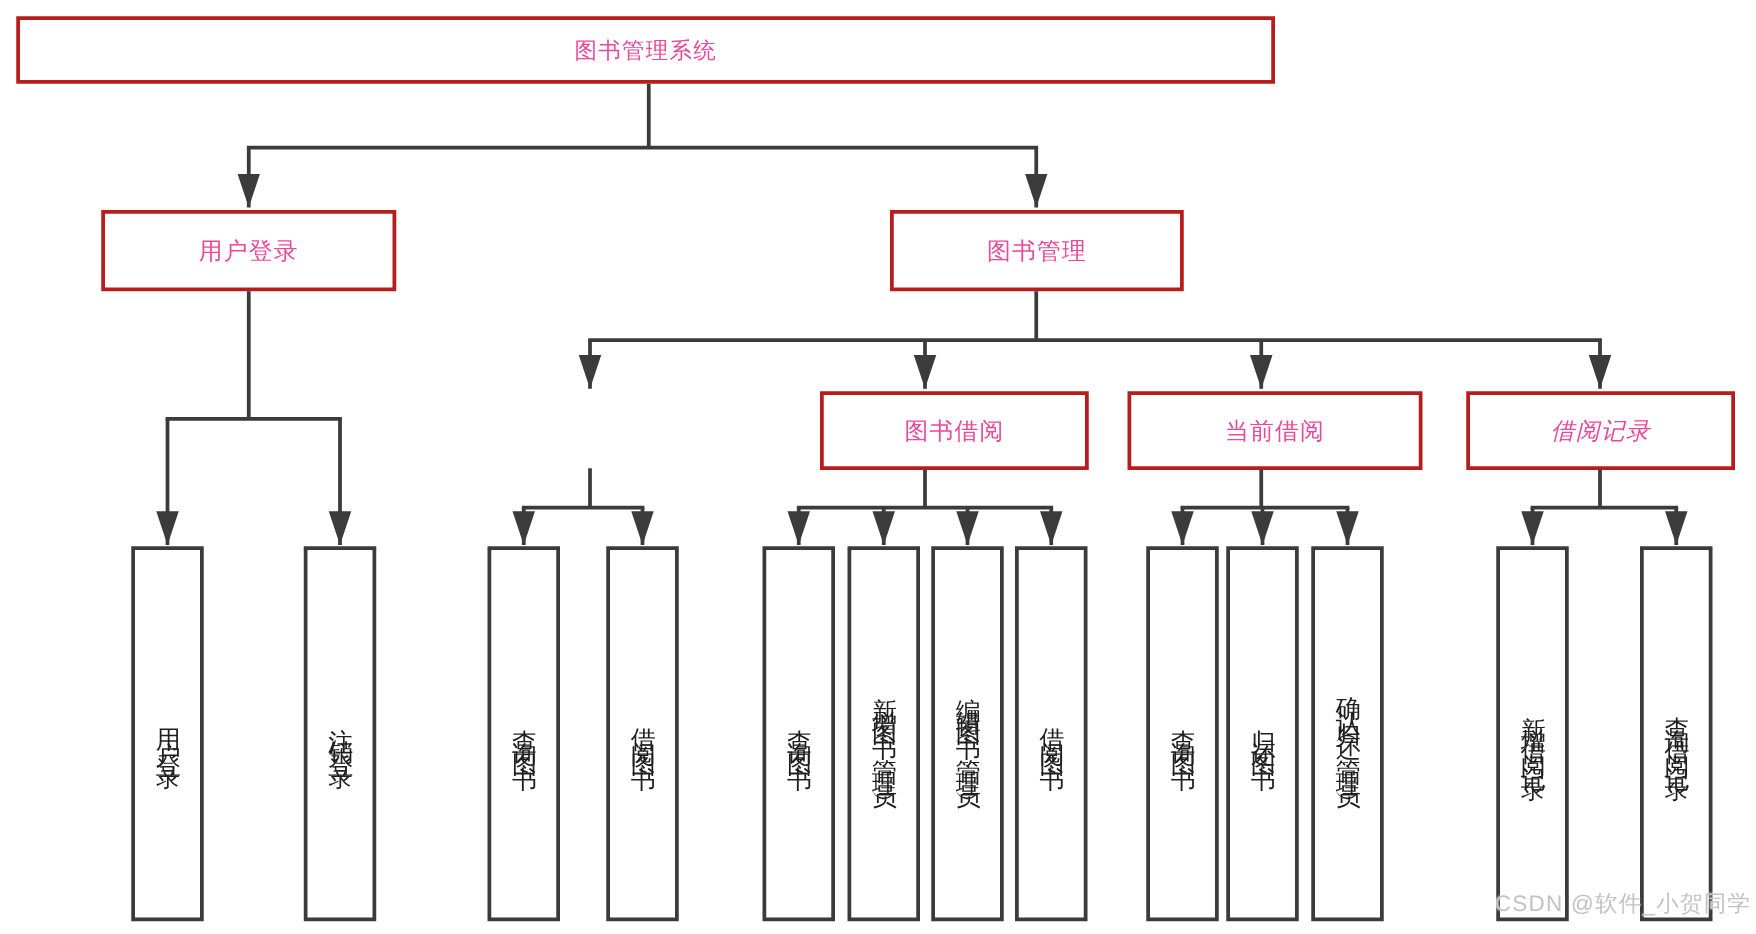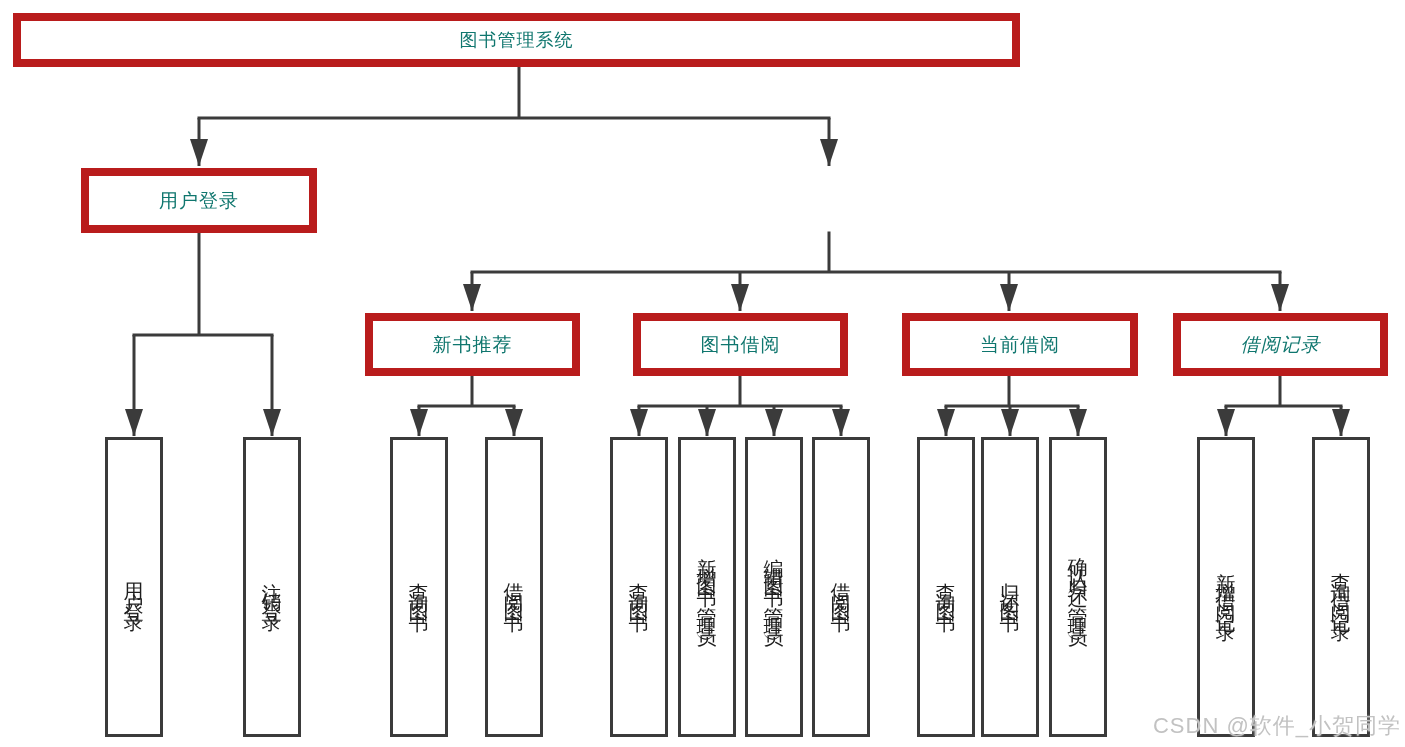--- a/index.html
+++ b/index.html
@@ -7,26 +7,26 @@
     position:relative;
     width:1405px;height:747px;
     background:#ffffff;
     font-family:"Liberation Sans","DejaVu Sans",sans-serif;
     overflow:hidden;
   }
   #connectors{position:absolute;left:0;top:0;width:1405px;height:747px;}
   .node{
     position:absolute;
     box-sizing:border-box;
-    border:8px solid #b91c1c;
+    border:3px solid #b91c1c;
     background:#ffffff;
     display:flex;
     align-items:center;
     justify-content:center;
-    color:#0f766e;
+    color:#ec4899;
     font-size:19px;
     letter-spacing:1px;
     white-space:nowrap;
   }
   .vnode{
     position:absolute;
     box-sizing:border-box;
     border:3px solid #3b3b3b;
     background:#ffffff;
     display:flex;
@@ -37,21 +37,21 @@
     writing-mode:vertical-rl;
     text-orientation:mixed;
     letter-spacing:10px;
     line-height:1;
   }
   .root-node{font-size:18px;}
   #watermark{
     position:absolute;
     top:711px;
     right:4px;
-    font-size:22px;
+    font-size:18px;
     color:#c2c2c2;
     letter-spacing:1px;
     text-shadow:0 0 2px #ffffff;
     text-align:right;
   }
 </style>
 </head>
 <body>
 
 <div id="canvas">
@@ -93,23 +93,23 @@
     <line x1="1078" y1="406" x2="1078" y2="436" stroke="#3b3b3b" stroke-width="3" marker-end="url(#arrowhead)"></line>
 
     <path d="M1280,376 L1280,406 M1226,406 L1341,406" stroke="#3b3b3b" stroke-width="3" fill="none" stroke-linecap="square"></path>
     <line x1="1226" y1="406" x2="1226" y2="436" stroke="#3b3b3b" stroke-width="3" marker-end="url(#arrowhead)"></line>
     <line x1="1341" y1="406" x2="1341" y2="436" stroke="#3b3b3b" stroke-width="3" marker-end="url(#arrowhead)"></line>
   </svg>
 
   <div class="node root-node" style="left:13px;top:13px;width:1007px;height:54px;">图书管理系统</div>
 
   <div class="node" style="left:81px;top:168px;width:236px;height:65px;">用户登录</div>
+  <div class="node" style="left:712px;top:168px;width:235px;height:65px;">图书管理</div>
 
-  <div class="node" style="left:365px;top:313px;width:215px;height:63px;">新书推荐</div>
-  <div class="node" style="left:633px;top:313px;width:215px;height:63px;">图书借阅</div>
+  <div class="node" style="left:656px;top:313px;width:215px;height:63px;">图书借阅</div>
   <div class="node" style="left:902px;top:313px;width:236px;height:63px;">当前借阅</div>
   <div class="node" style="left:1173px;top:313px;width:215px;height:63px;font-style:italic;">借阅记录</div>
 
   <div class="vnode" style="left:105px;top:437px;width:58px;height:300px;">用户登录</div>
   <div class="vnode" style="left:243px;top:437px;width:58px;height:300px;">注销登录</div>
 
   <div class="vnode" style="left:390px;top:437px;width:58px;height:300px;">查询图书</div>
   <div class="vnode" style="left:485px;top:437px;width:58px;height:300px;">借阅图书</div>
 
   <div class="vnode" style="left:610px;top:437px;width:58px;height:300px;">查询图书</div>

